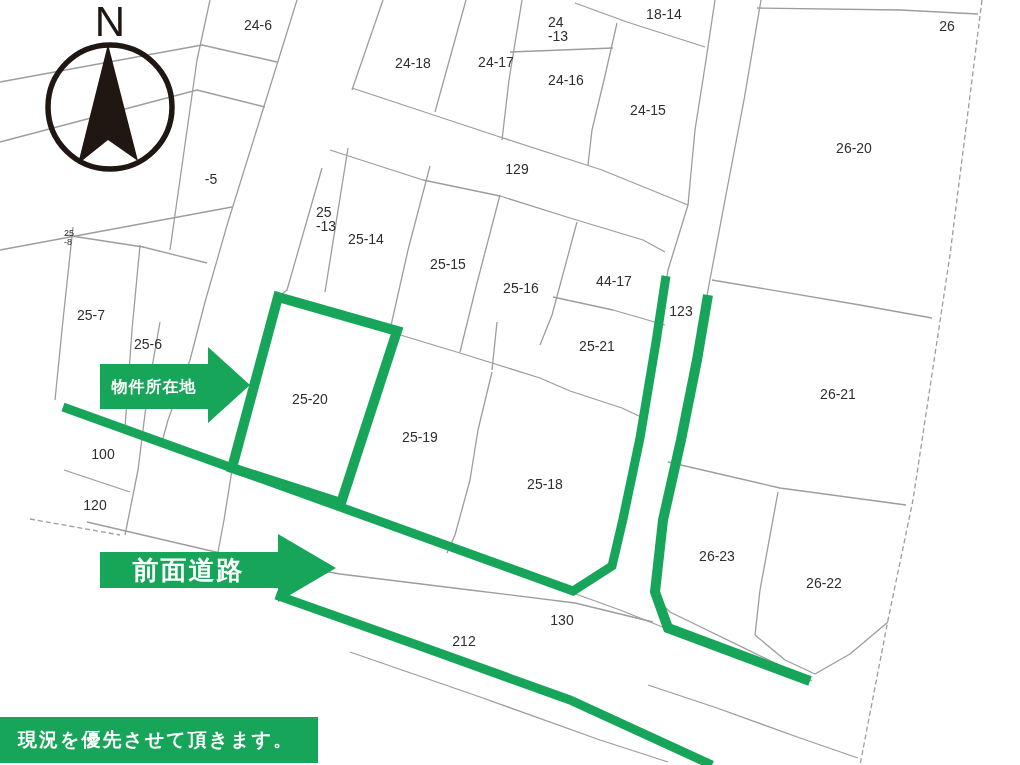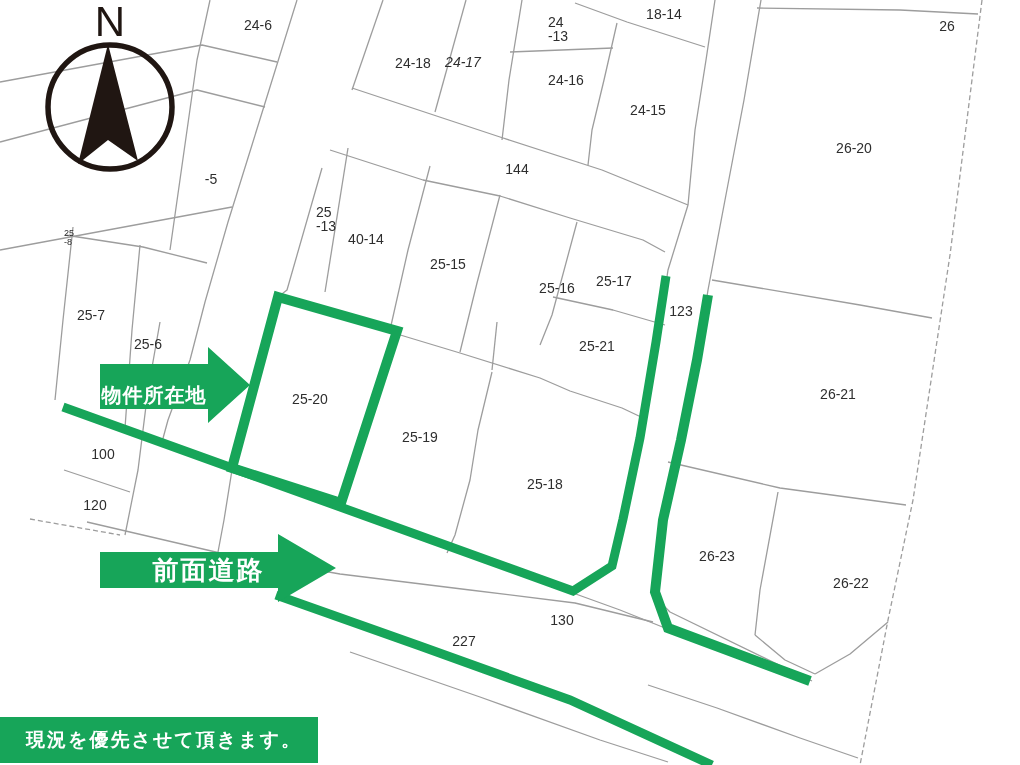--- a/index.html
+++ b/index.html
@@ -19,31 +19,31 @@
     position:absolute;transform:translate(-50%,-50%);
     color:var(--label,#2e2e2e);font-size:14px;font-weight:500;
     white-space:pre-line;line-height:1.0;text-align:center;letter-spacing:0px;
   }
   .parcel-label.left{text-align:left;}
   .annotation-text{
     position:absolute;color:var(--ann,#fff);font-weight:bold;text-align:center;
   }
   #property-location-text{
     left:100px;top:364px;width:108px;height:53px;line-height:45px;
-    font-size:20px;letter-spacing:1px;margin-top:9px;
+    font-size:16px;letter-spacing:1px;
   }
   #front-road-text{
     left:100px;top:552px;width:177px;height:36px;line-height:36px;
-    font-size:26px;letter-spacing:2px;padding-left:20px;
+    font-size:26px;letter-spacing:2px;
   }
   .note-box{
     position:absolute;left:0;top:717px;width:318px;height:46px;
     background:var(--green,#17a559);color:var(--ann,#fff);
     font-size:19px;font-weight:bold;line-height:46px;
-    padding-left:26px;box-sizing:border-box;letter-spacing:2px;white-space:nowrap;
+    padding-left:18px;box-sizing:border-box;letter-spacing:2px;white-space:nowrap;
   }
   .compass-n{
     position:absolute;left:88px;top:0px;width:44px;height:44px;
     font-size:42px;font-weight:500;color:var(--dark,#201612);
     text-align:center;line-height:44px;
   }
 </style>
 </head>
 <body>
 
@@ -118,49 +118,49 @@
   </svg>
 
   <div class="compass-n">N</div>
 
   <div id="labels-layer">
       <div class="parcel-label" style="left: 258px; top: 25px;">24-6</div>
       <div class="parcel-label" style="left: 664px; top: 14px;">18-14</div>
       <div class="parcel-label left" style="left: 558px; top: 29px;">24
 -13</div>
       <div class="parcel-label" style="left: 413px; top: 47px; margin-top: 16px;">24-18</div>
-      <div class="parcel-label" style="left: 463px; top: 62px; font-style: italic;">24-17</div>
+      <div class="parcel-label" style="left: 496px; top: 62px;">24-17</div>
       <div class="parcel-label" style="left: 566px; top: 80px; text-align: center;">24-16</div>
       <div class="parcel-label" style="left: 648px; top: 110px;">24-15</div>
       <div class="parcel-label" style="left: 947px; top: 26px;">26</div>
-      <div class="parcel-label" style="left: 517px; top: 169px;">144</div>
+      <div class="parcel-label" style="left: 517px; top: 169px;">129</div>
       <div class="parcel-label" style="left: 854px; top: 148px;">26-20</div>
       <div class="parcel-label" style="left: 211px; top: 179px;">-5</div>
       <div class="parcel-label left" style="left: 326px; top: 219px;">25
 -13</div>
-      <div class="parcel-label" style="left: 366px; top: 239px;">40-14</div>
+      <div class="parcel-label" style="left: 366px; top: 239px;">25-14</div>
       <div class="parcel-label" style="left: 448px; top: 264px;">25-15</div>
-      <div class="parcel-label" style="left: 521px; top: 288px; margin-left: 36px;">25-16</div>
-      <div class="parcel-label" style="left: 614px; top: 281px;">25-17</div>
+      <div class="parcel-label" style="left: 521px; top: 288px;">25-16</div>
+      <div class="parcel-label" style="left: 614px; top: 281px;">44-17</div>
       <div class="parcel-label" style="left: 681px; top: 311px;">123</div>
       <div class="parcel-label left" style="left: 69px; top: 238px; font-size: 9px;">25
 -8</div>
       <div class="parcel-label" style="left: 91px; top: 315px;">25-7</div>
       <div class="parcel-label" style="left: 148px; top: 344px;">25-6</div>
       <div class="parcel-label" style="left: 597px; top: 346px;">25-21</div>
       <div class="parcel-label" style="left: 838px; top: 394px; text-align: right;">26-21</div>
       <div class="parcel-label" style="left: 310px; top: 399px;">25-20</div>
       <div class="parcel-label" style="left: 420px; top: 437px;">25-19</div>
       <div class="parcel-label" style="left: 103px; top: 454px;">100</div>
       <div class="parcel-label" style="left: 545px; top: 484px;">25-18</div>
       <div class="parcel-label" style="left: 95px; top: 505px;">120</div>
       <div class="parcel-label" style="left: 717px; top: 556px;">26-23</div>
-      <div class="parcel-label" style="left: 824px; top: 583px; margin-left: 27px;">26-22</div>
+      <div class="parcel-label" style="left: 824px; top: 583px;">26-22</div>
       <div class="parcel-label" style="left: 562px; top: 620px;">130</div>
-      <div class="parcel-label" style="left: 464px; top: 641px;">227</div>
+      <div class="parcel-label" style="left: 464px; top: 641px;">212</div>
     </div>
 
   <div class="annotation-text" id="property-location-text">物件所在地</div>
 
   <div class="annotation-text" id="front-road-text">前面道路</div>
 
   <div class="note-box">現況を優先させて頂きます。</div>
 
 </div>
 

